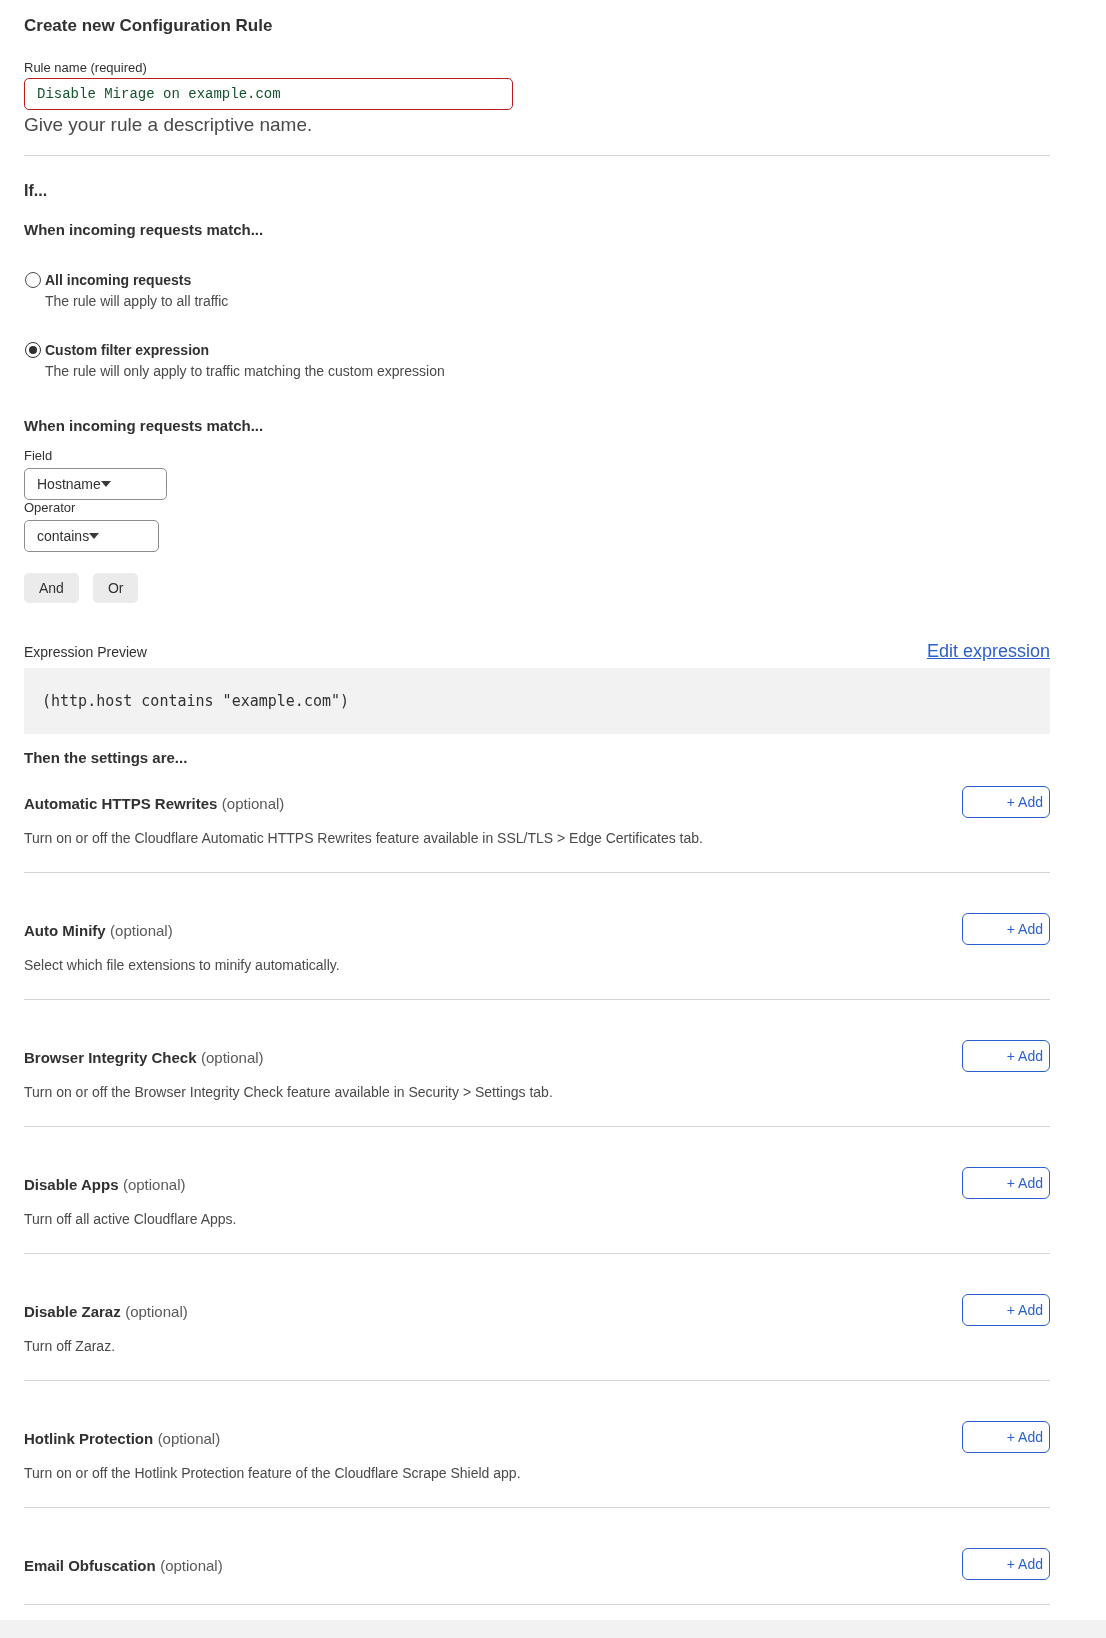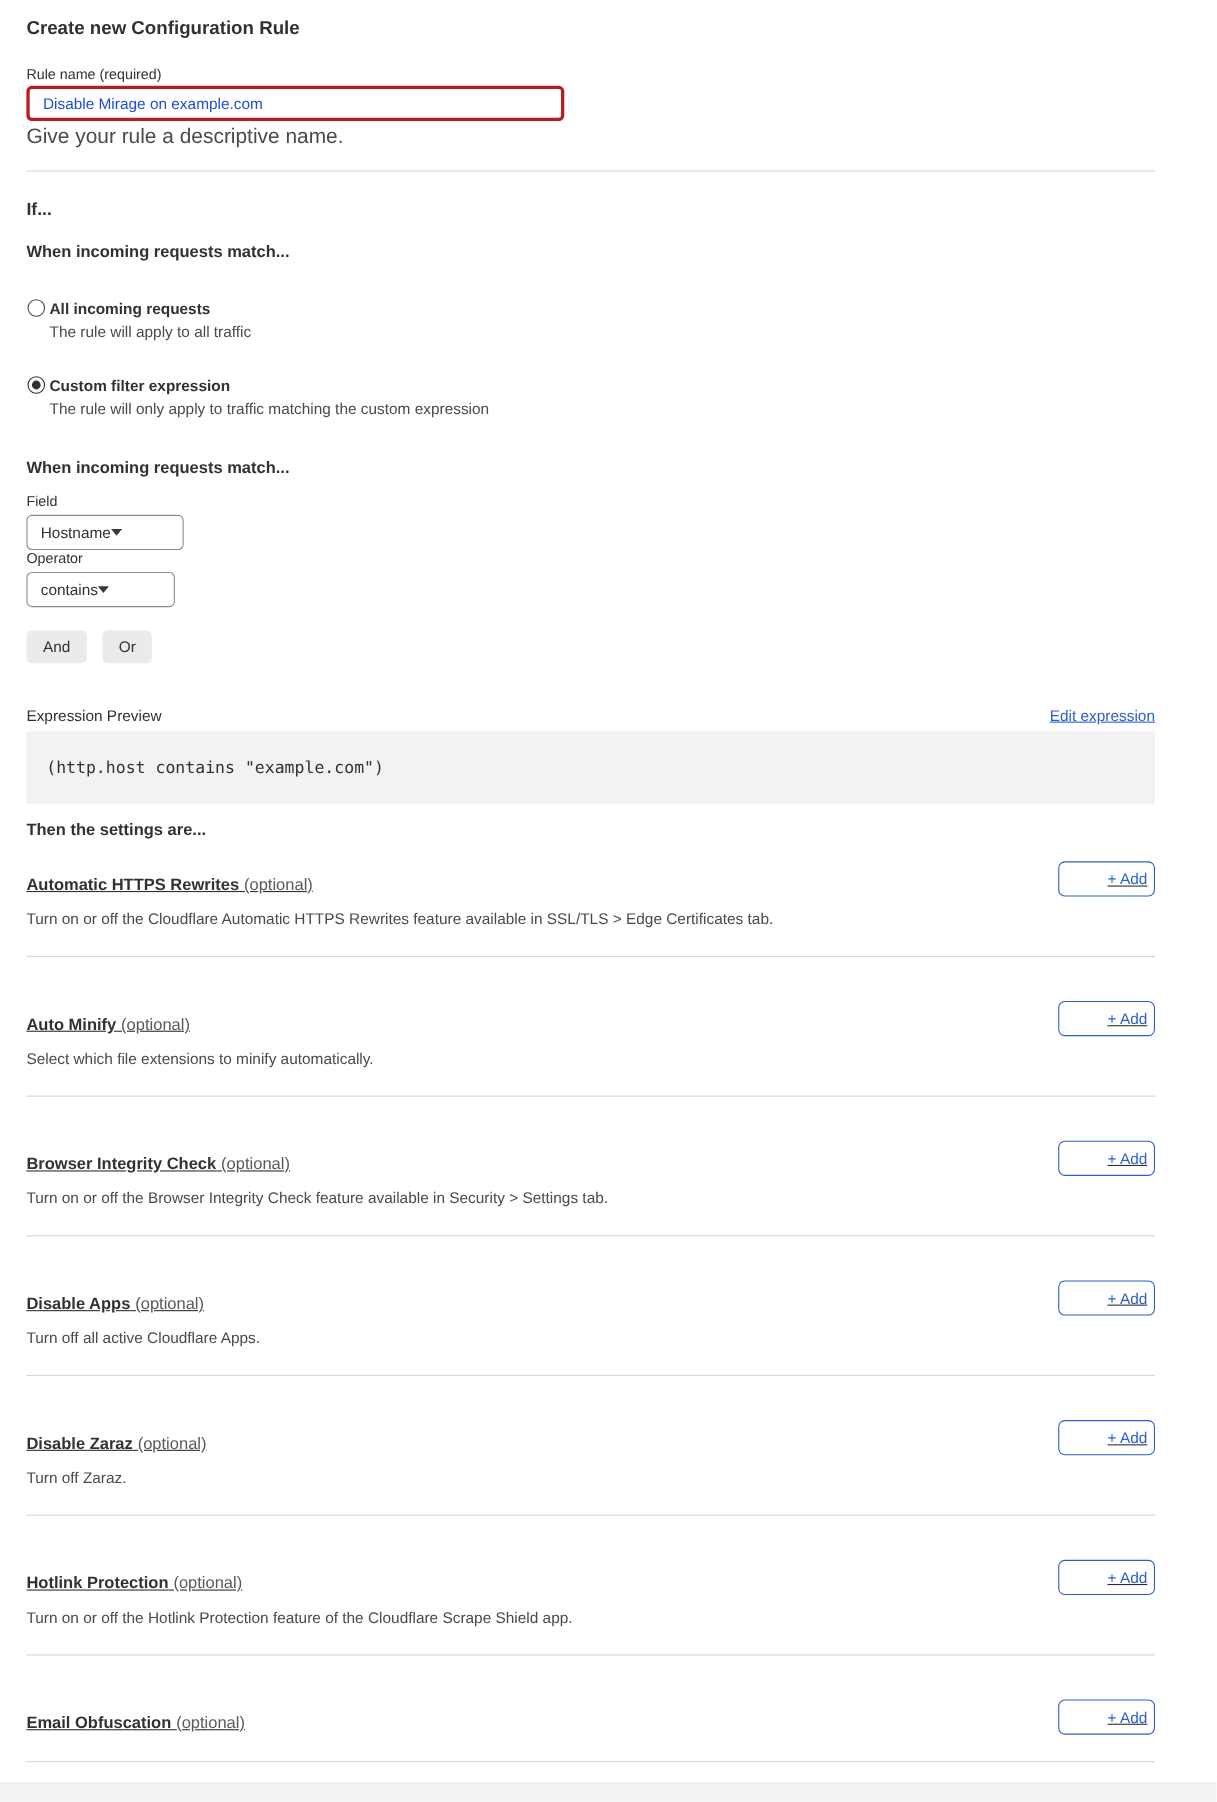--- a/index.html
+++ b/index.html
@@ -11,23 +11,23 @@
     color: #313131;
     position: relative;
     overflow: hidden;
   }
   .page { padding: 14px 56px 0 24px; }
 
   h1.page-title { font-size: 17px; line-height: 24px; margin: 0; font-weight: 700; }
 
   .field-label { display: block; font-size: 13px; line-height: 16px; margin-top: 22px; color: #313131; }
   .text-input {
-    height: 32px; border: 3px solid #b91c1c; border-radius: 5px;
-    font-family: Liberation Sans, sans-serif;
-    font-size: 14px; color: #1d4ed8; padding: 0 12px; background: #fff; outline: none;
+    height: 32px; border: 1px solid #b91c1c; border-radius: 5px;
+    font-family: Liberation Mono, monospace;
+    font-size: 14px; color: #14532d; padding: 0 12px; background: #fff; outline: none;
   }
   .rule-name-input { display: block; width: 489px; margin-top: 2px; }
   .helper { font-size: 19px; line-height: 17px; margin-top: 6px; color: #4a4a4a; }
 
   hr.divider { border: none; border-top: 1px solid var(--divider, #d5d5d5); margin: 22px 0 0; }
 
   h2.if-heading { font-size: 16px; line-height: 22px; margin: 24px 0 0; font-weight: 700; }
   h3.sub { font-size: 15px; line-height: 20px; margin: 18px 0 0; font-weight: 700; }
   h3.sub.match-2 { margin-top: 34px; }
   h3.sub.settings-heading { margin-top: 14px; }
@@ -58,32 +58,32 @@
   .value-input { width: 100%; background: var(--value-bg, #e8f0fa); border-color: var(--value-border, #9ab2dd); }
   .conjunction { display: flex; gap: 14px; padding-top: 21px; }
   .gray-btn {
     height: 30px; padding: 0 15px; background: var(--btn-gray, #ebebeb);
     border: none; border-radius: 5px; font-size: 14px; color: #313131;
     font-family: inherit; cursor: pointer;
   }
 
   .expr-row { display: flex; justify-content: space-between; align-items: baseline; margin-top: 38px; }
   .expr-label { font-size: 14px; line-height: 18px; }
-  .link { color: var(--accent, #2b5fce); text-decoration: underline; font-size: 14px; cursor: pointer; }
+  .link { color: var(--accent, #2b5fce); text-decoration: underline; font-size: 18px; cursor: pointer; }
   .code-block {
     margin-top: 6px; height: 66px; background: var(--code-bg, #f2f2f2);
     display: flex; align-items: center; padding: 0 18px;
     font-family: "DejaVu Sans Mono", "Liberation Mono", monospace;
     font-size: 15px; color: #313131;
   }
 
   .setting-row { padding: 44px 0 24px; border-bottom: 1px solid var(--divider, #d5d5d5); }
   .setting-row.first { padding-top: 22px; }
   .setting-row.last { border-bottom: none; }
-  .setting-header { display: flex; justify-content: space-between; align-items: flex-end; text-decoration: underline; }
+  .setting-header { display: flex; justify-content: space-between; align-items: center; }
   .setting-name { font-size: 15px; font-weight: 700; line-height: 20px; }
   .setting-optional { font-size: 15px; color: #595959; line-height: 20px; }
   .add-btn {
     min-width: 70px; height: 32px; margin-top: -4px;
     background: #fff; border: 1px solid var(--accent, #2b5fce); border-radius: 6px;
     color: var(--accent, #2b5fce); font-size: 14px; font-family: inherit; cursor: pointer; padding-left: 44px;
   }
   .close-icon { margin-top: 0; cursor: pointer; line-height: 0; padding: 2px; }
   .setting-desc { margin-top: 10px; font-size: 14px; line-height: 20px; color: #4a4a4a; }
 

